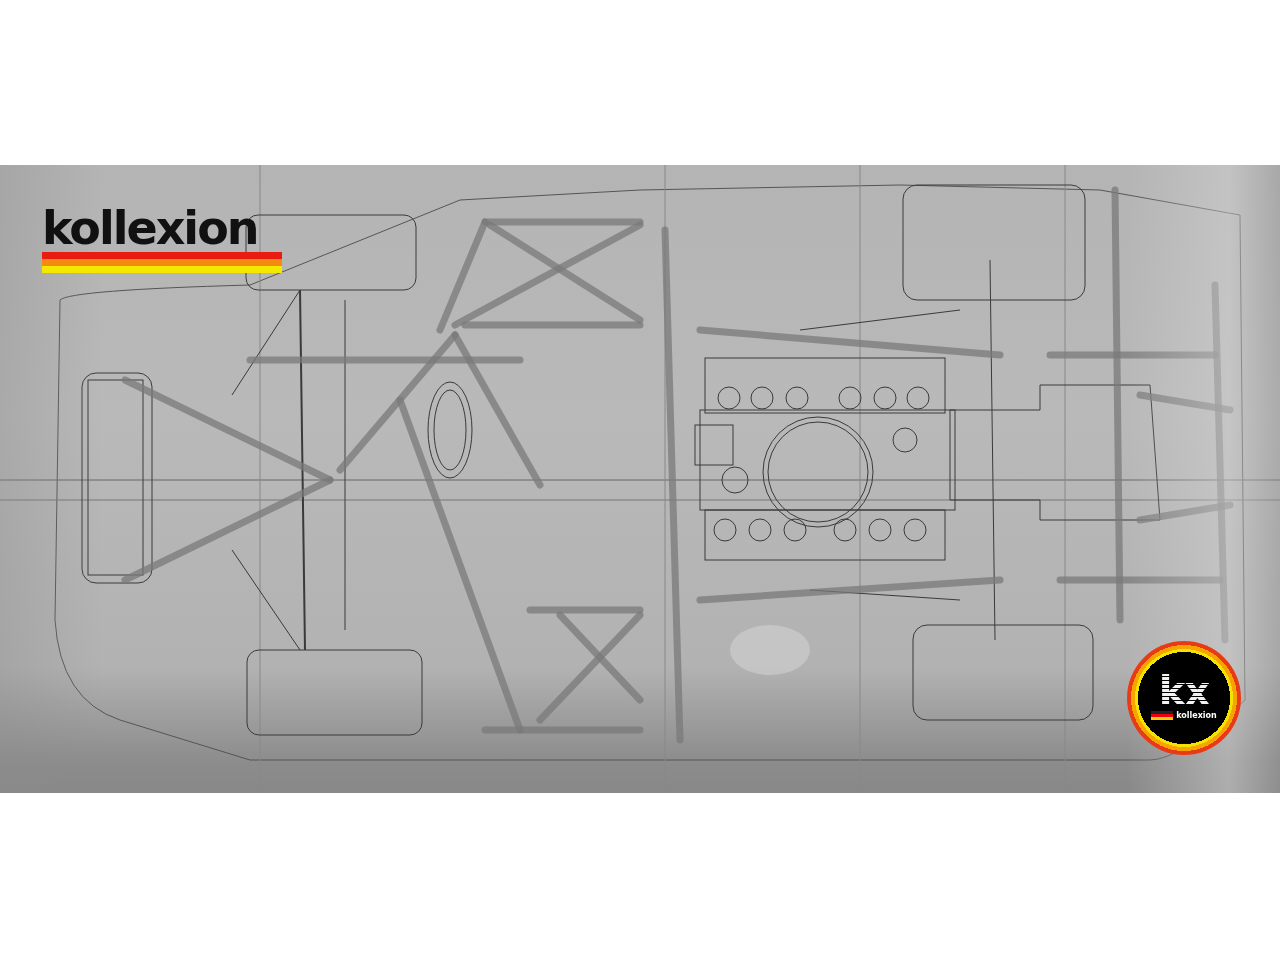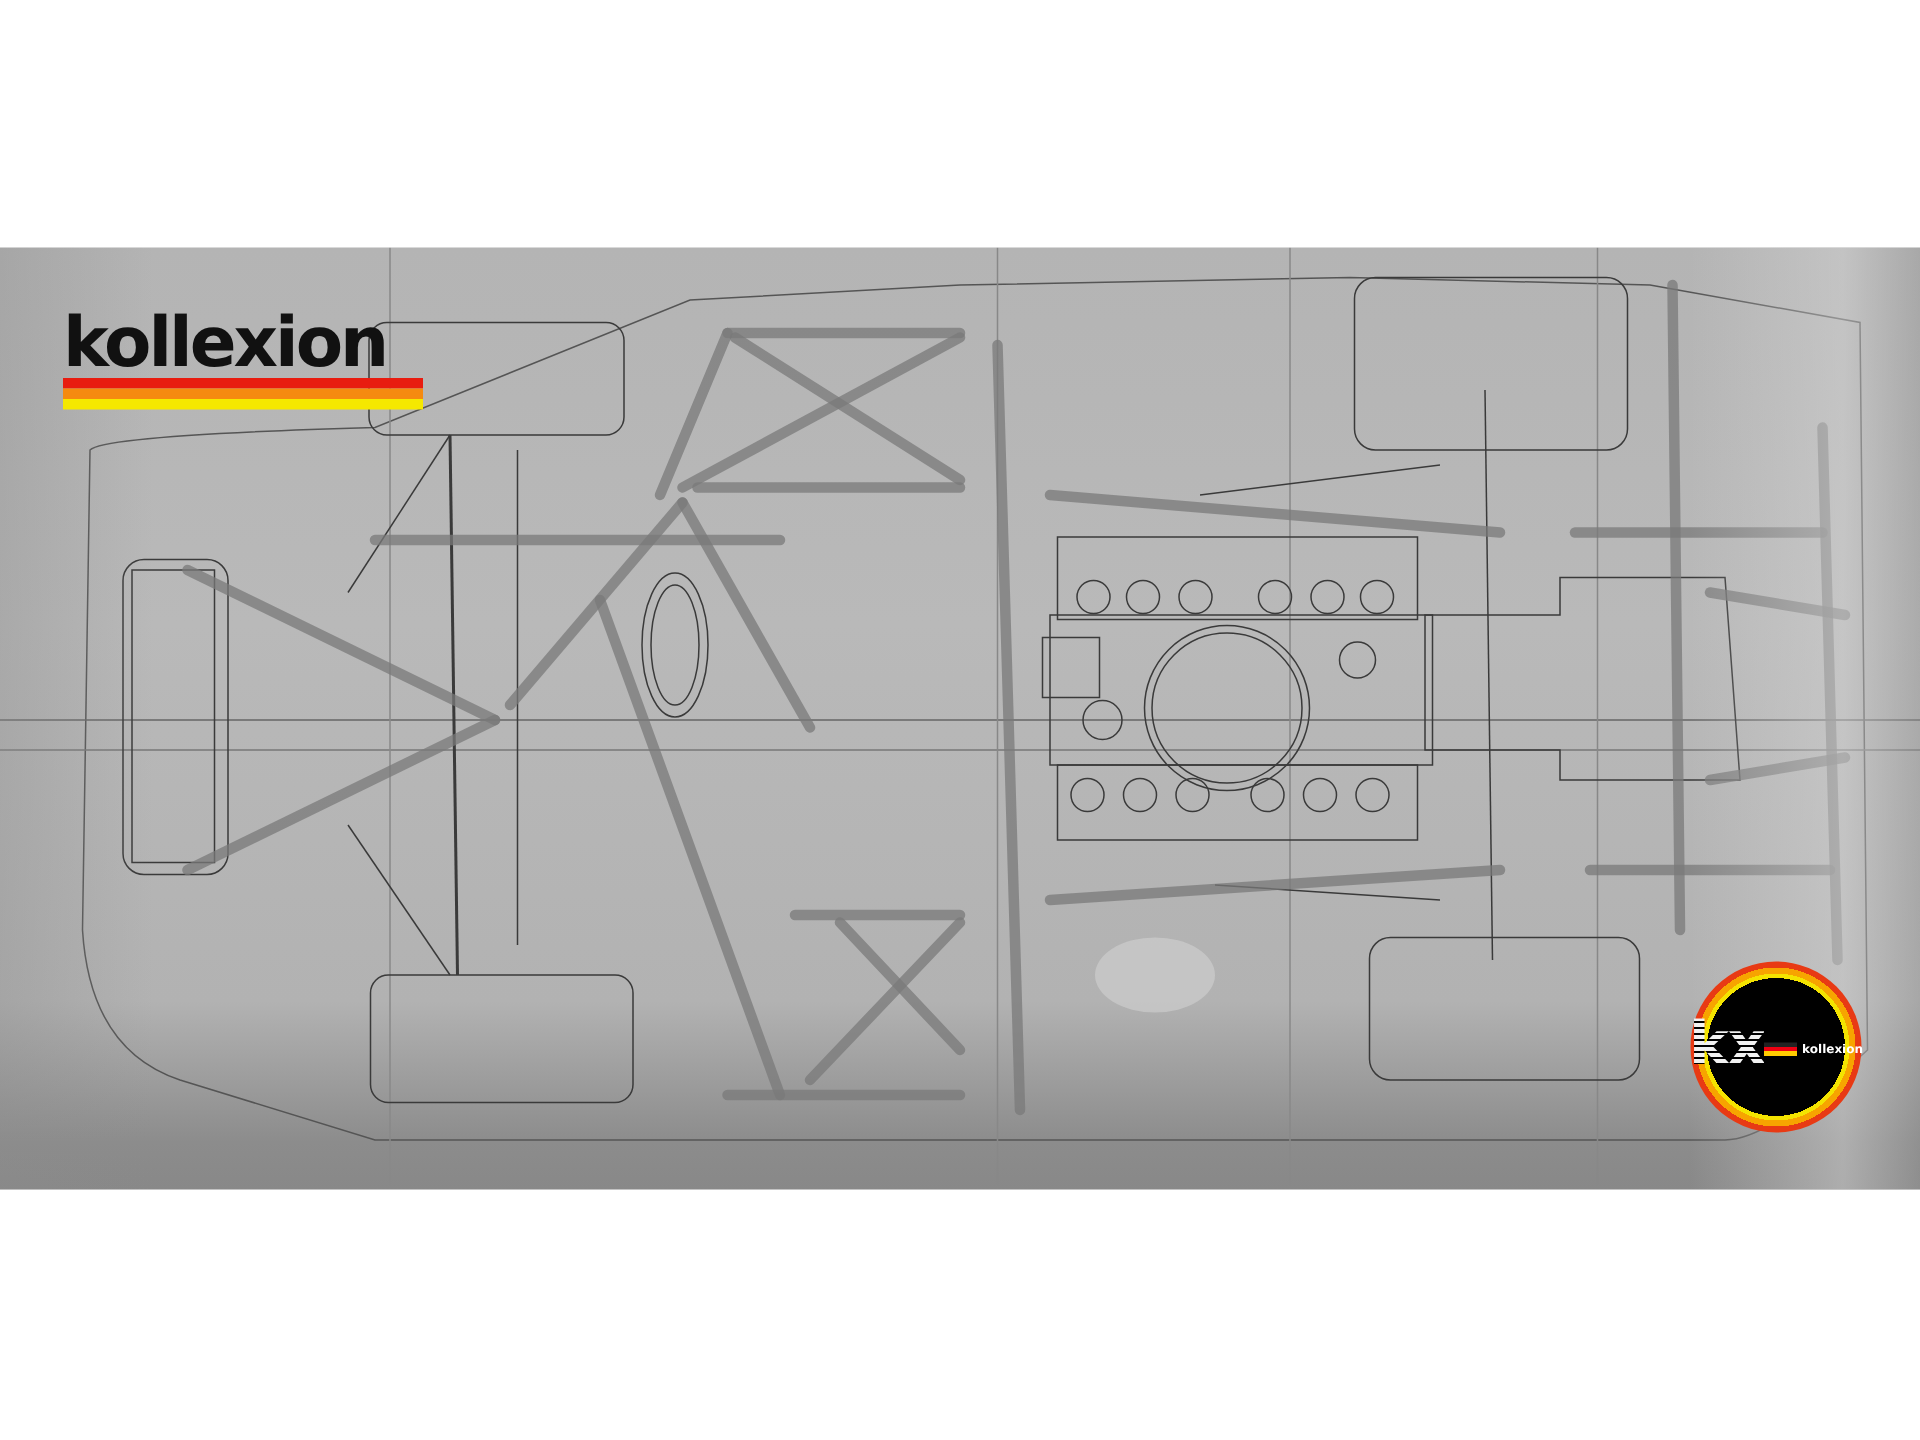--- a/index.html
+++ b/index.html
@@ -6,21 +6,21 @@
   body { width:1280px; height:960px; background:#ffffff; position:relative; overflow:hidden; font-family:"DejaVu Sans", sans-serif; }
   .photo { position:absolute; left:0; top:165px; width:1280px; height:628px;
     background: linear-gradient(180deg, #b4b4b4 0%, #b9b9b9 40%, #b2b2b2 80%, #8c8c8c 95%, #888 100%); overflow:hidden; }
   .photo .vignette { position:absolute; inset:0;
     background: linear-gradient(90deg, rgba(140,140,140,.35) 0%, rgba(0,0,0,0) 8%, rgba(0,0,0,0) 88%, rgba(210,210,210,.5) 96%, rgba(150,150,150,.4) 100%); }
   .drawing { position:absolute; left:0; top:0; }
   .logo-top { position:absolute; left:42px; top:206px; width:240px; }
   .logo-word { font-family:"DejaVu Sans", sans-serif; font-weight:bold; font-size:46px; letter-spacing:-2px; color:#111; line-height:44px; height:46px; }
   .stripe { height:7px; }
   .badge { position:absolute; left:1127px; top:641px; width:114px; height:114px; border-radius:50%;
-    background: radial-gradient(circle, #000 0 46px, #f4e300 46px 49px, #f7a400 49px 53px, #e83a14 53px 57px); display:flex; flex-direction:row; align-items:center; justify-content:center; }
+    background: radial-gradient(circle, #000 0 46px, #f4e300 46px 49px, #f7a400 49px 53px, #e83a14 53px 57px); display:flex; flex-direction:column; align-items:center; justify-content:center; }
   .badge .kx { color:#f2f2f2; font-weight:bold; font-size:40px; line-height:36px; letter-spacing:-1px; margin-top:-4px;
     background: repeating-linear-gradient(180deg, #f2f2f2 0 3px, #000 3px 4px); -webkit-background-clip:text; background-clip:text; -webkit-text-fill-color:transparent; }
   .badge .row { display:flex; align-items:center; gap:3px; margin-top:2px; }
   .badge .flag { width:22px; height:9px; background:linear-gradient(180deg,#222 0 33%, #e01 33% 66%, #fc0 66%); }
   .badge .small { color:#fff; font-size:8px; font-weight:bold; }
 </style>
 </head>
 <body>
 
 <div class="photo">

